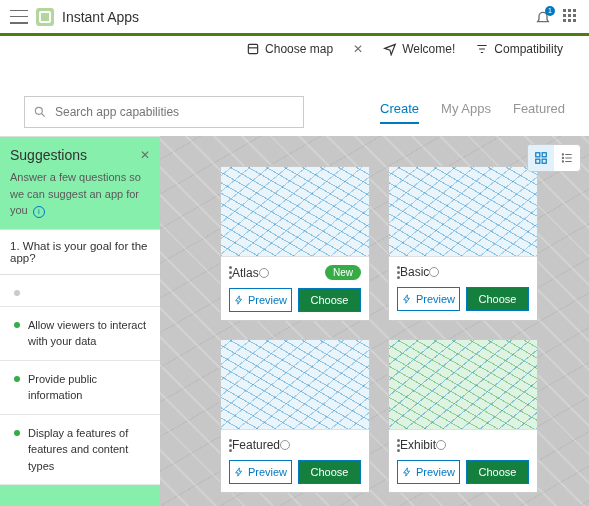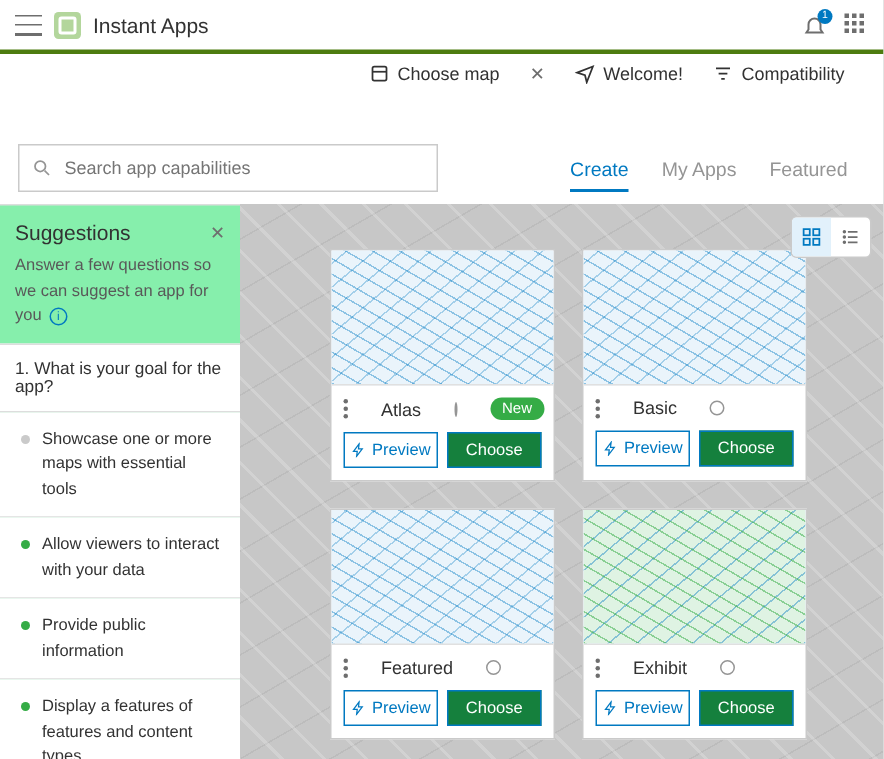--- a/index.html
+++ b/index.html
@@ -19,21 +19,21 @@
 .apps-grid { width:16px;height:16px; display:grid; grid-template-columns:repeat(3,3px); grid-template-rows:repeat(3,3px); gap:2px; cursor:pointer;}
 .apps-grid span{background:#6e6e6e;}
 
 
 .row2 { padding: 6px 16px 0 16px; }
 .actions-right { display:flex; justify-content:flex-end; gap:20px; align-items:center; font-size:12px; color:#323232; margin-bottom:6px; margin-right:10px;}
 .actions-right .item{display:flex;align-items:center;gap:5px;cursor:pointer;white-space:nowrap;}
 .actions-right svg{width:14px;height:14px;}
 .close-x{font-size:12px;color:#6e6e6e;cursor:pointer;}
 
-.row3 { display:flex; align-items:flex-end; padding: 0 24px 8px 12px; gap:16px;margin-top:40px;}
+.row3 { display:flex; align-items:center; padding: 0 24px 8px 24px; gap:16px;margin-top:40px;}
 .search { flex: 0 0 280px; display:flex; align-items:center; border:1px solid #cacaca; height:32px; padding:0 8px; background:#fff;}
 .search svg{width:14px;height:14px;color:#959595;margin-right:8px;}
 .search input{border:none;outline:none;flex:1;font-size:12px;color:#6e6e6e;}
 .tabs { margin-left:auto; display:flex; gap:22px; font-size:13px; }
 .tab { color:#959595; cursor:pointer; padding-bottom:6px; }
 .tab.active { color:#0079c1; border-bottom:2px solid #0079c1; }
 
 
 .main { display:flex; height: calc(506px - 36px - 70px); position:relative; }
 
@@ -67,21 +67,21 @@
 .thumb{height:90px;background:#eaf4fb;border-bottom:1px solid #e0e0e0;position:relative;overflow:hidden;}
 .thumb .lines{position:absolute;inset:0;background:
   repeating-linear-gradient(30deg, rgba(0,121,193,0.4) 0 1px, transparent 1px 9px),
   repeating-linear-gradient(-40deg, rgba(0,121,193,0.3) 0 1px, transparent 1px 12px);
 }
 .thumb.grn .lines{background:
   repeating-linear-gradient(30deg, rgba(53,172,70,0.5) 0 1px, transparent 1px 9px),
   repeating-linear-gradient(-40deg, rgba(0,121,193,0.4) 0 1px, transparent 1px 12px),
   linear-gradient(#dff3e3,#dff3e3);
 }
-.card-row{display:flex;align-items:center;padding:8px;gap:22px;font-size:12px;}
+.card-row{display:flex;align-items:center;padding:8px;gap:0;font-size:12px;}
 .dots3{display:flex;flex-direction:column;gap:2px;cursor:pointer;}
 .dots3 span{width:3px;height:3px;background:#6e6e6e;border-radius:50%;}
 .radio{width:10px;height:10px;border:1px solid #959595;border-radius:50%;}
 .badge-new{margin-left:auto;background:#35ac46;color:#fff;font-size:10px;padding:2px 8px;border-radius:10px;}
 .card-btns{display:flex;gap:6px;padding:0 8px 8px 8px;}
 .btn{flex:1;height:24px;font-size:11px;display:flex;align-items:center;justify-content:center;gap:4px;cursor:pointer;border:1px solid #0079c1;}
 .btn.outline{background:#fff;color:#0079c1;}
 .btn.solid{background:#15803d;color:#fff;}
 .btn svg{width:10px;height:10px;}
 </style>
@@ -163,21 +163,20 @@
       <div class="sb-title">Suggestions</div>
       <div class="sb-close">✕</div>
     </div>
     <div class="sb-desc">
       <span>Answer a few questions so we can suggest an app for you</span>
       <span class="info">i</span>
     </div>
     <div class="sb-q">1. What is your goal for the app?</div>
     <div class="sb-opt">
         <span class="dot off"></span>
-        <span>Showcase one or more maps with essential tools</span>
       </div>
     <div class="sb-opt">
         <span class="dot"></span>
         <span>Allow viewers to interact with your data</span>
       </div>
     <div class="sb-opt">
         <span class="dot"></span>
         <span>Provide public information</span>
       </div>
     <div class="sb-opt">

